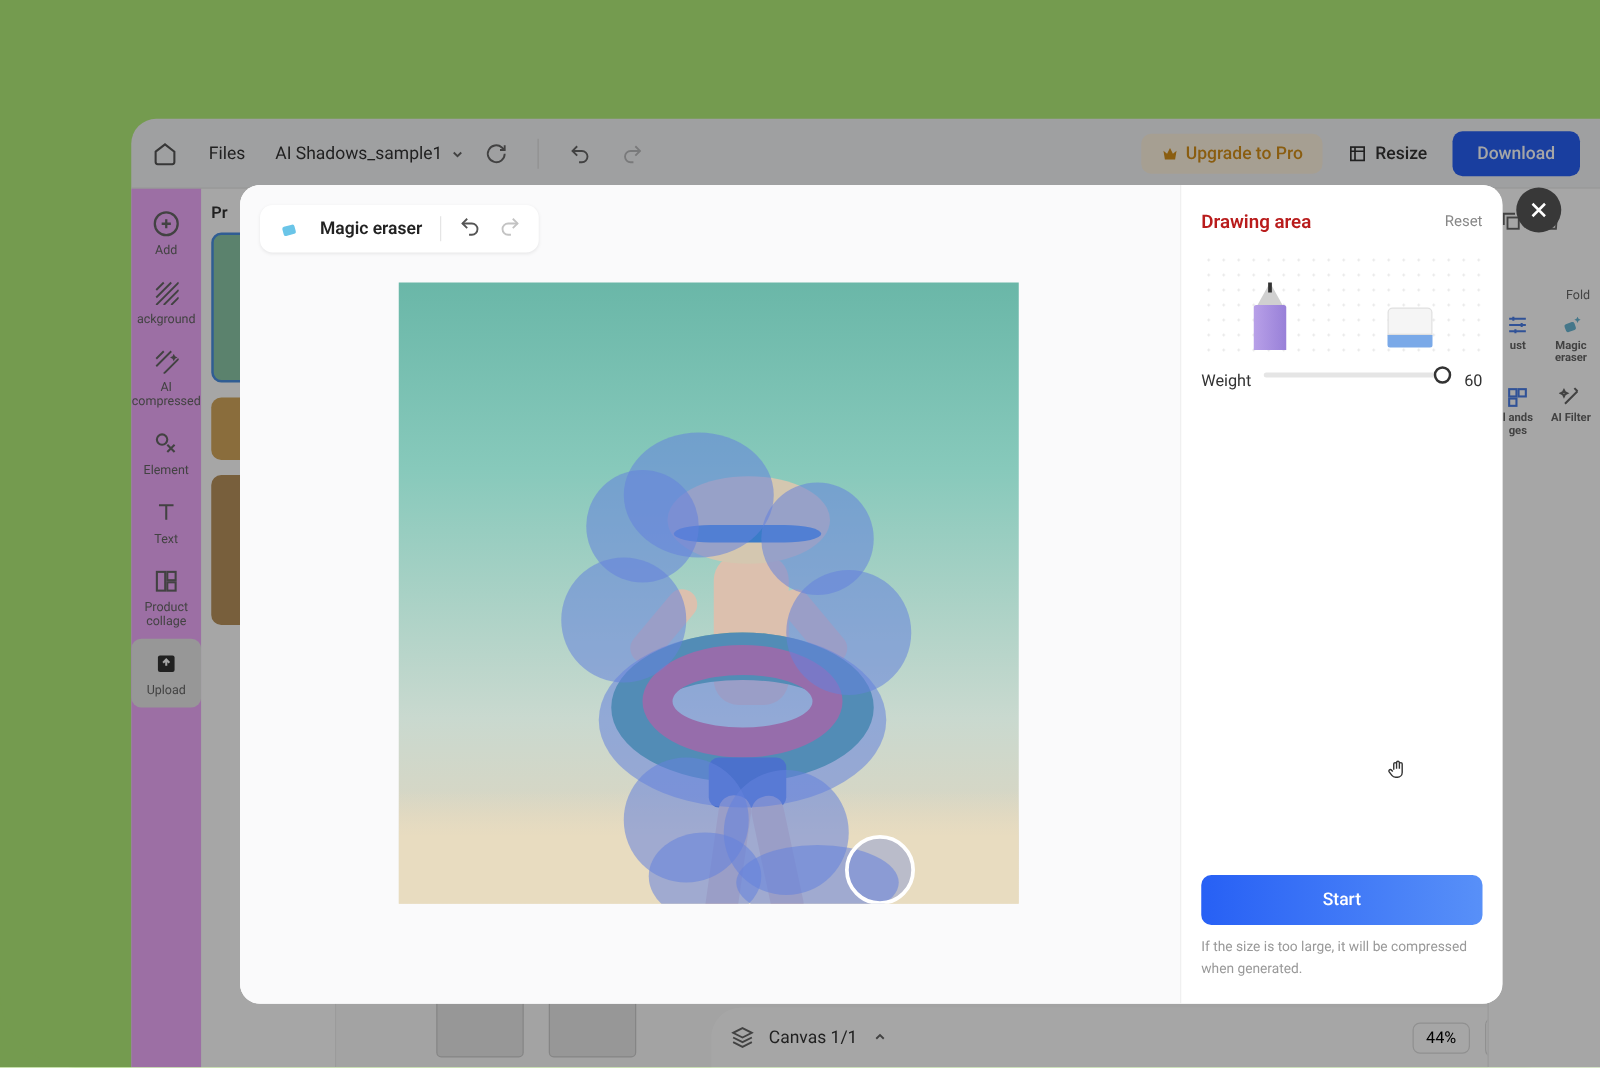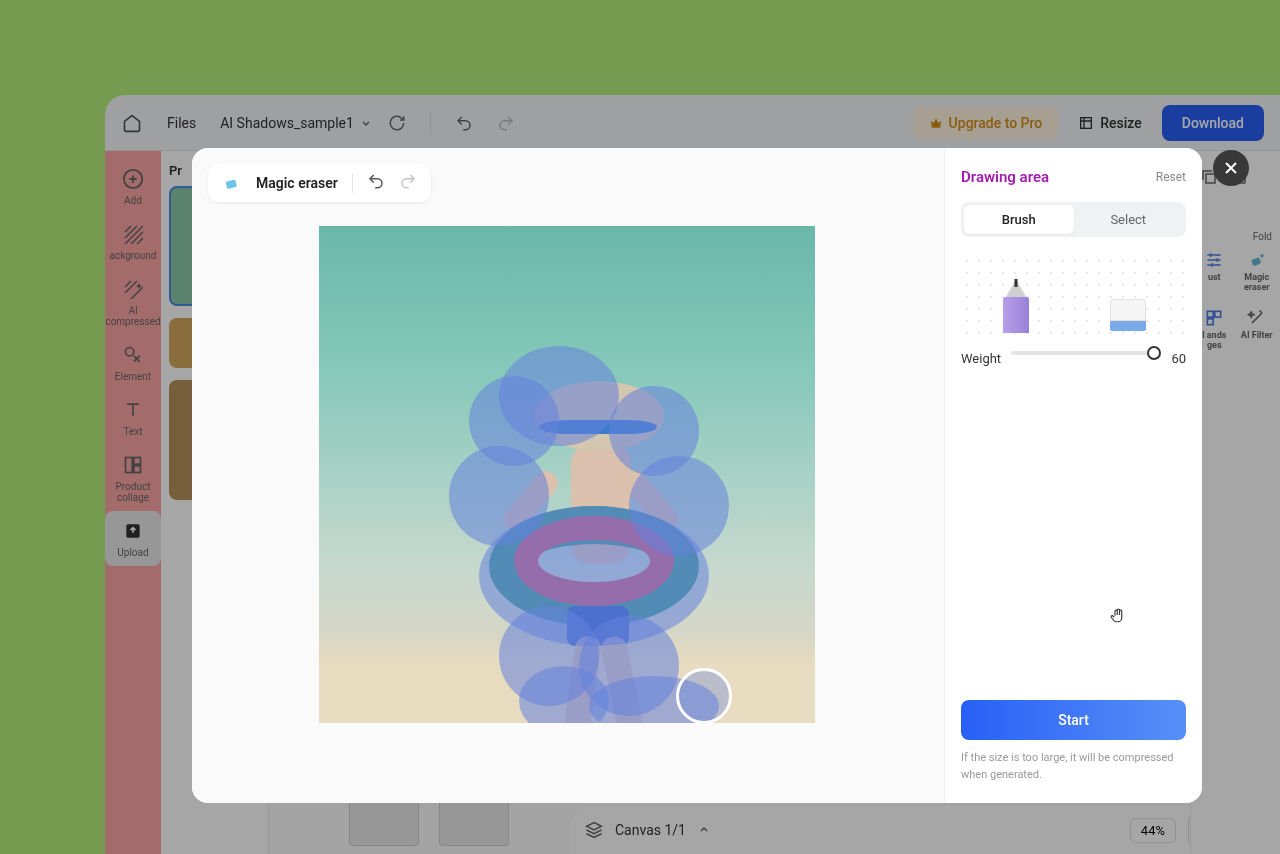--- a/index.html
+++ b/index.html
@@ -15,21 +15,21 @@
     .file-name { display: flex; align-items: center; gap: 6px; font-size: 14px; color: #333; }
     .toolbar-icon { width: 34px; height: 34px; display: flex; align-items: center; justify-content: center; color: #666; }
     .toolbar-divider { width: 1px; height: 24px; background: #ddd; margin: 0 8px; }
     .toolbar-spacer { flex: 1; }
     .upgrade-btn { display: flex; align-items: center; gap: 6px; background: #fff4e0; color: #d4901a; padding: 8px 16px; border-radius: 8px; font-size: 14px; font-weight: 500; }
     .resize-btn { display: flex; align-items: center; gap: 6px; color: #333; padding: 8px 12px; font-size: 14px; font-weight: 500; }
     .download-btn { background: #2760f5; color: white; padding: 10px 20px; border-radius: 8px; font-size: 14px; font-weight: 500; }
     
     .main-area { display: flex; height: calc(100% - 56px); }
     
-    .left-sidebar { width: 56px; background: #fca5a5; display: flex; flex-direction: column; align-items: center; padding-top: 8px; }
+    .left-sidebar { width: 56px; background: #f0abfc; display: flex; flex-direction: column; align-items: center; padding-top: 8px; }
     .sidebar-item { display: flex; flex-direction: column; align-items: center; gap: 4px; padding: 8px 4px; width: 100%; font-size: 10px; color: #666; text-align: center; }
     .sidebar-item.active { background: #e8e8e8; border-radius: 8px; }
     .sidebar-icon { width: 24px; height: 24px; display: flex; align-items: center; justify-content: center; }
     
     .second-panel { width: 108px; background: #fff; border-right: 1px solid #eee; padding: 12px 8px; }
     .panel-header { font-size: 13px; font-weight: 600; color: #333; margin-bottom: 8px; }
     .thumb { width: 60px; height: 120px; background: #8cc8a8; border-radius: 8px; margin-bottom: 12px; border: 2px solid #4a90e2; }
     .thumb2 { width: 60px; height: 50px; background: #d4a85c; border-radius: 8px; margin-bottom: 12px; }
     .thumb3 { width: 60px; height: 120px; background: #b8925c; border-radius: 8px; }
     
@@ -73,21 +73,21 @@
     .trunks { position: absolute; top: 380px; left: 248px; width: 62px; height: 40px; background: #2d5db8; border-radius: 8px; }
     .leg1 { position: absolute; top: 410px; left: 250px; width: 26px; height: 110px; background: #dcc0ae; border-radius: 12px; transform: rotate(8deg); }
     .leg2 { position: absolute; top: 410px; left: 290px; width: 26px; height: 100px; background: #dcc0ae; border-radius: 12px; transform: rotate(-12deg); }
     .arm1 { position: absolute; top: 240px; left: 200px; width: 24px; height: 70px; background: #dcc0ae; border-radius: 12px; transform: rotate(40deg); }
     .arm2 { position: absolute; top: 240px; left: 320px; width: 24px; height: 70px; background: #dcc0ae; border-radius: 12px; transform: rotate(-40deg); }
     
     .brush-cursor { position: absolute; top: 442px; left: 357px; width: 56px; height: 56px; border: 3px solid #fff; border-radius: 50%; background: rgba(100,130,220,0.35); }
     
     .modal-right { width: 258px; background: #fff; padding: 20px 16px; display: flex; flex-direction: column; border-left: 1px solid #f0f0f0; }
     .mr-header { display: flex; justify-content: space-between; align-items: center; margin-bottom: 16px; }
-    .mr-title { font-size: 15px; font-weight: 600; color: #a21caf; }
+    .mr-title { font-size: 15px; font-weight: 600; color: #b91c1c; }
     .mr-reset { font-size: 12px; color: #888; }
     
     .segmented { display: flex; background: #f0f1f3; border-radius: 8px; padding: 3px; margin-bottom: 18px; }
     .seg-btn { flex: 1; padding: 7px; text-align: center; font-size: 13px; border-radius: 6px; color: #666; }
     .seg-btn.active { background: #fff; color: #222; font-weight: 500; box-shadow: 0 1px 2px rgba(0,0,0,0.05); }
     
     .tool-picker { height: 80px; background: radial-gradient(circle, #e8e8e8 1px, transparent 1px); background-size: 12px 12px; display: flex; justify-content: space-around; align-items: flex-end; padding-bottom: 0; margin-bottom: 16px; position: relative; }
     .pen-tool { width: 30px; height: 56px; position: relative; }
     .pen-tip { width: 0; height: 0; border-left: 10px solid transparent; border-right: 10px solid transparent; border-bottom: 18px solid #d0d0d0; margin: 0 auto; }
     .pen-tip-dot { position: absolute; top: 0; left: 50%; transform: translateX(-50%); width: 3px; height: 8px; background: #333; }
@@ -357,24 +357,20 @@
       <div class="brush-cursor"></div>
     </div>
   </div>
 
   <div class="modal-right">
     <div class="mr-header">
       <span class="mr-title">Drawing area</span>
       <span class="mr-reset">Reset</span>
     </div>
 
-    <div class="segmented">
-      <div class="seg-btn active">Brush</div>
-      <div class="seg-btn">Select</div>
-    </div>
 
     <div class="tool-picker">
       <div class="pen-tool">
         <div class="pen-tip-dot"></div>
         <div class="pen-tip"></div>
         <div class="pen-body"></div>
       </div>
       <div class="eraser-tool">
         <div class="eraser-top"></div>
         <div class="eraser-bottom"></div>

